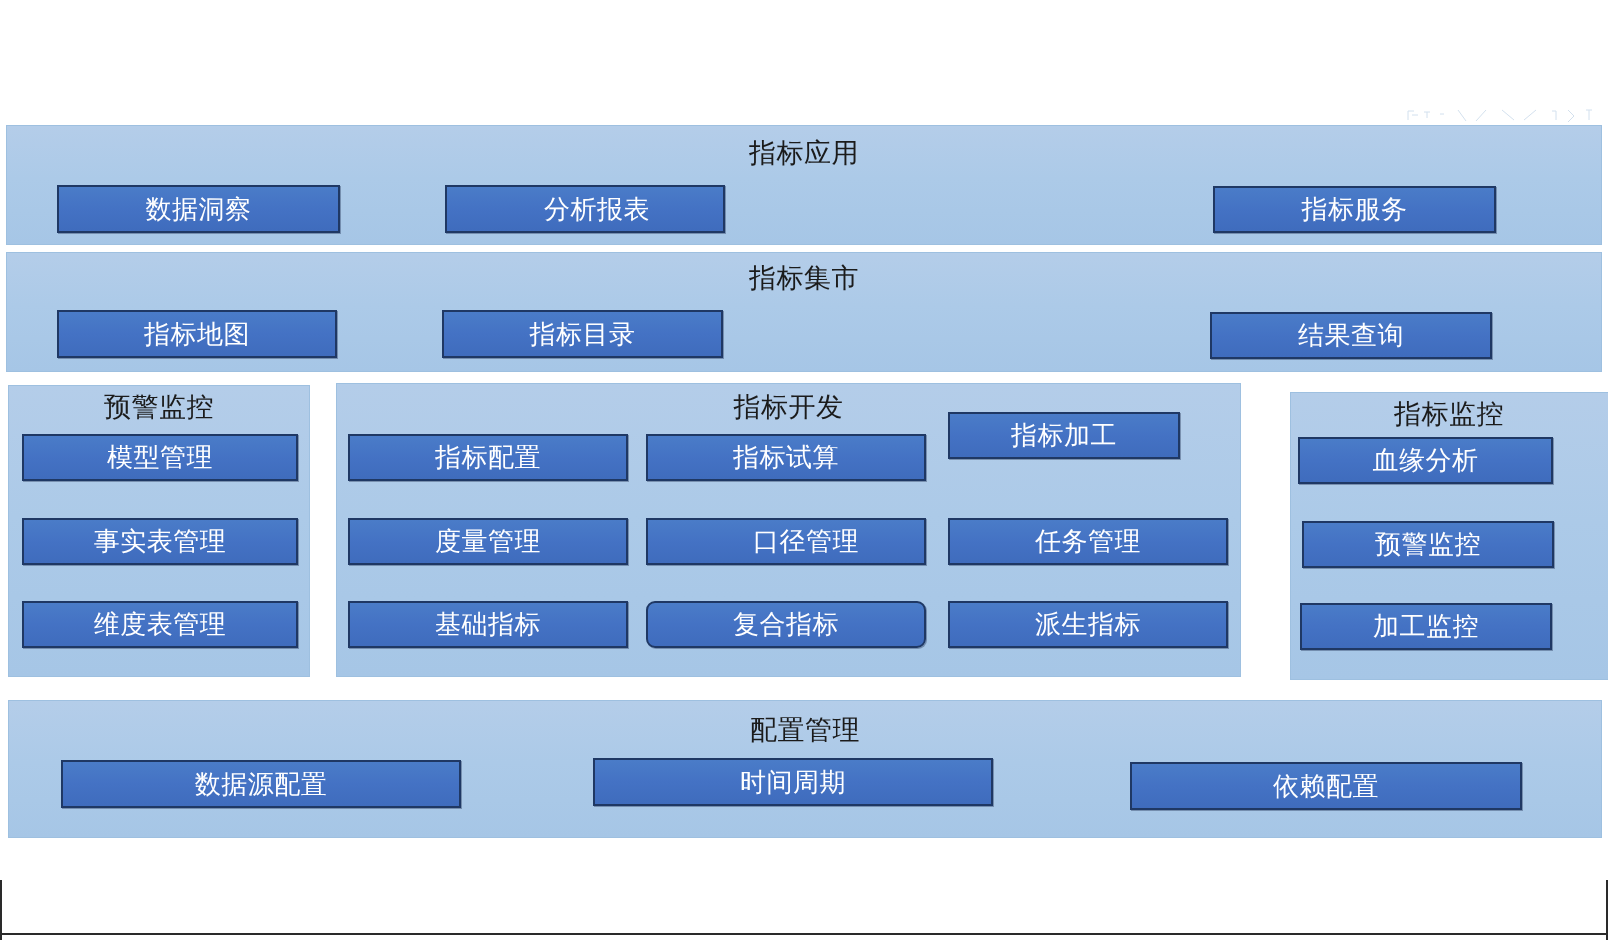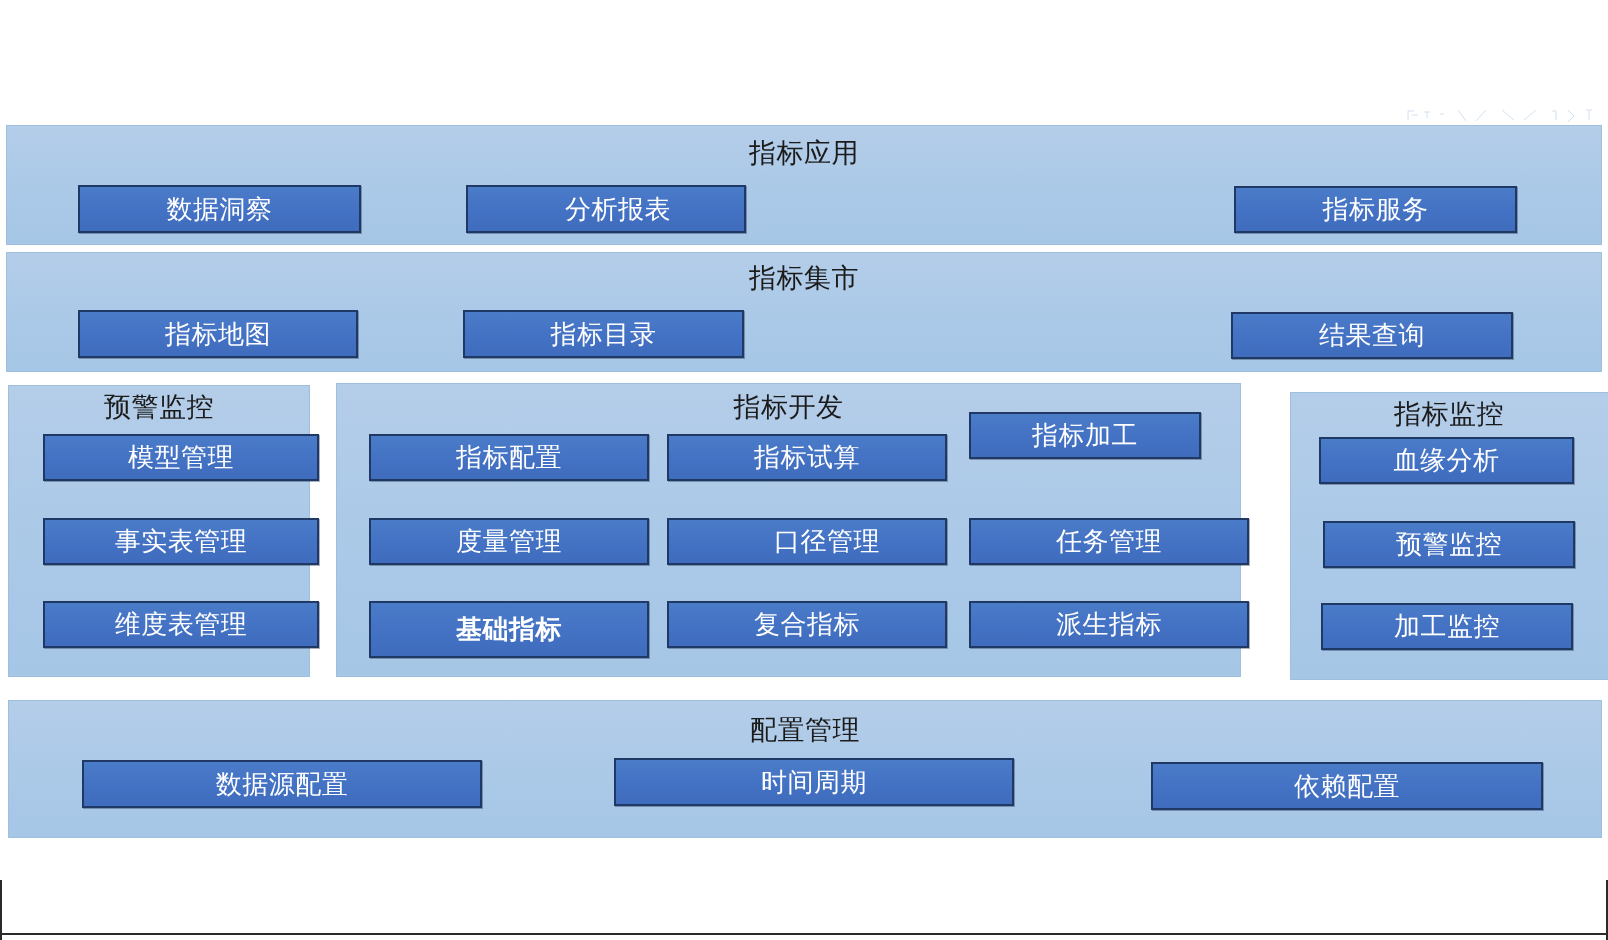--- a/index.html
+++ b/index.html
@@ -62,21 +62,20 @@
     background: linear-gradient(180deg, #4a7cc8 0%, #4472c4 50%, #3f6cbd 100%);
     border: 2px solid #1f3864;
     color: #ffffff;
     font-size: 26px;
     display: flex;
     align-items: center;
     justify-content: center;
     white-space: nowrap;
     box-shadow: 1px 1px 0 rgba(20,35,70,0.35);
     letter-spacing: 0.5px;
-    margin-left: 21px;
   }
 
   
   .page-rule {
     position: absolute;
     left: 0;
     width: 1608px;
     height: 2px;
     background: #2a2a2a;
     top: 933px;
@@ -132,22 +131,22 @@
     <div class="panel-title" style="top:10px;">指标开发</div>
   </div>
   <div class="box" style="left:348px; top:434px; width:280px; height:47px;">指标配置</div>
   <div class="box" style="left:646px; top:434px; width:280px; height:47px;">指标试算</div>
   <div class="box" style="left:948px; top:412px; width:232px; height:47px;">指标加工</div>
 
   <div class="box" style="left:348px; top:518px; width:280px; height:47px;">度量管理</div>
   <div class="box" style="left:646px; top:518px; width:280px; height:47px;padding-left:40px;">口径管理</div>
   <div class="box" style="left:948px; top:518px; width:280px; height:47px;">任务管理</div>
 
-  <div class="box" style="left:348px; top:601px; width:280px; height:57px;font-weight:bold;">基础指标</div>
-  <div class="box" style="left:646px; top:601px; width:280px; height:47px;">复合指标</div>
+  <div class="box" style="left:348px; top:601px; width:280px; height:47px;">基础指标</div>
+  <div class="box" style="left:646px; top:601px; width:280px; height:47px;border-radius:9px;">复合指标</div>
   <div class="box" style="left:948px; top:601px; width:280px; height:47px;">派生指标</div>
 
   <div class="panel" style="left:1290px; top:392px; width:340px; height:288px;">
     <div class="panel-title" style="top:8px; right:22px; left:0;">指标监控</div>
   </div>
   <div class="box" style="left:1298px; top:437px; width:255px; height:47px;">血缘分析</div>
   <div class="box" style="left:1302px; top:521px; width:252px; height:47px;">预警监控</div>
   <div class="box" style="left:1300px; top:603px; width:252px; height:47px;">加工监控</div>
 
   <div class="panel" style="left:8px; top:700px; width:1594px; height:138px;">

